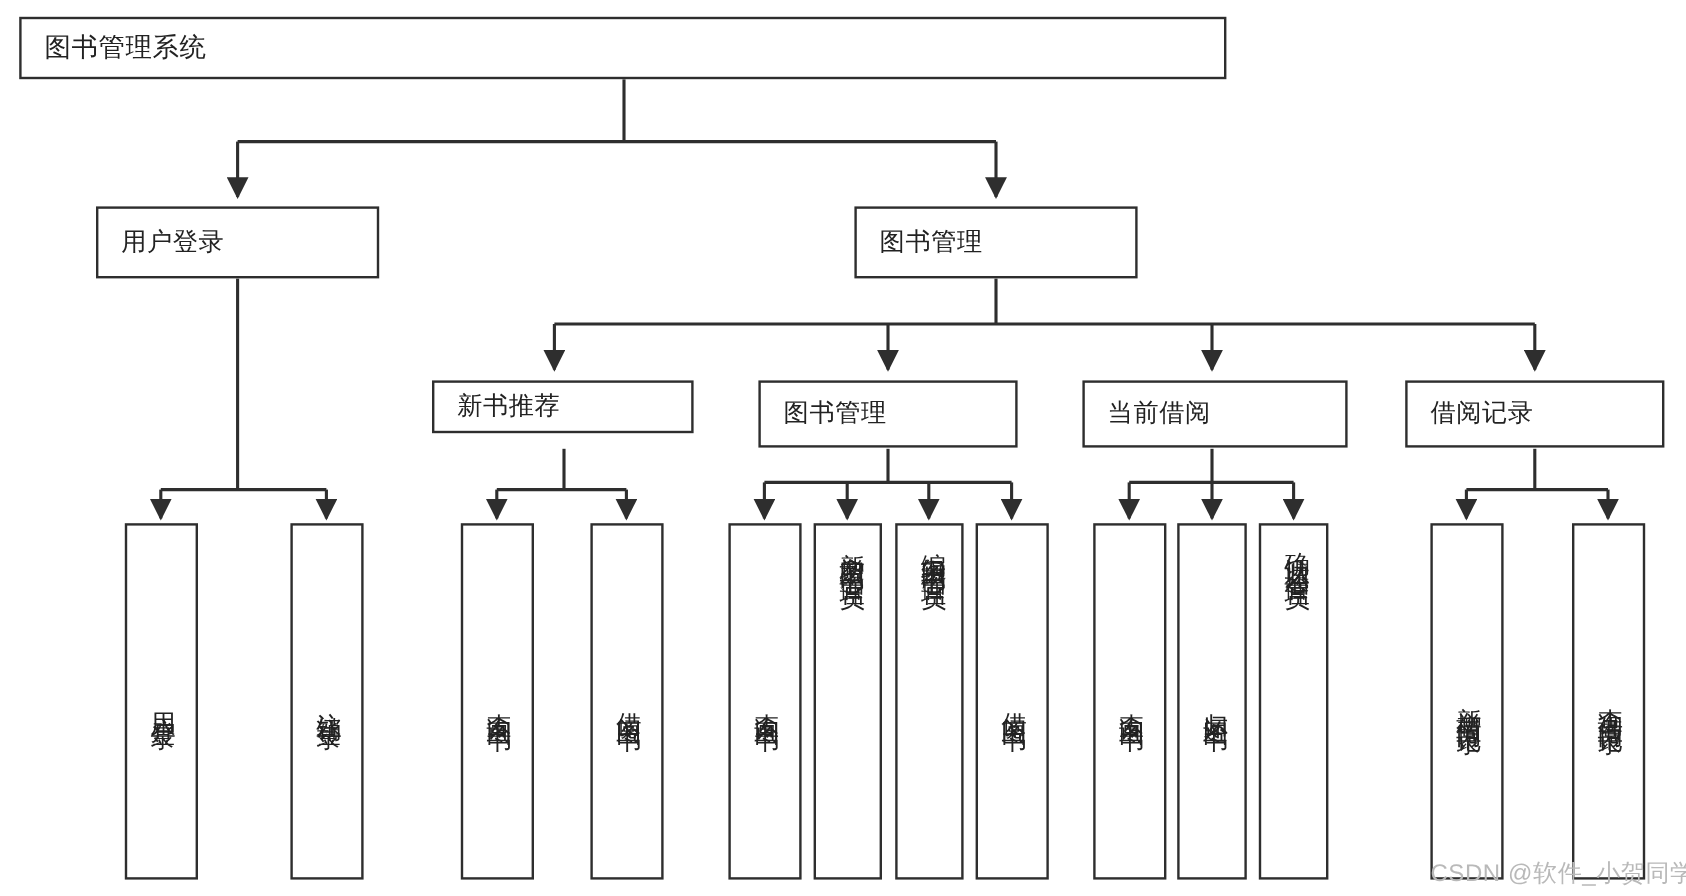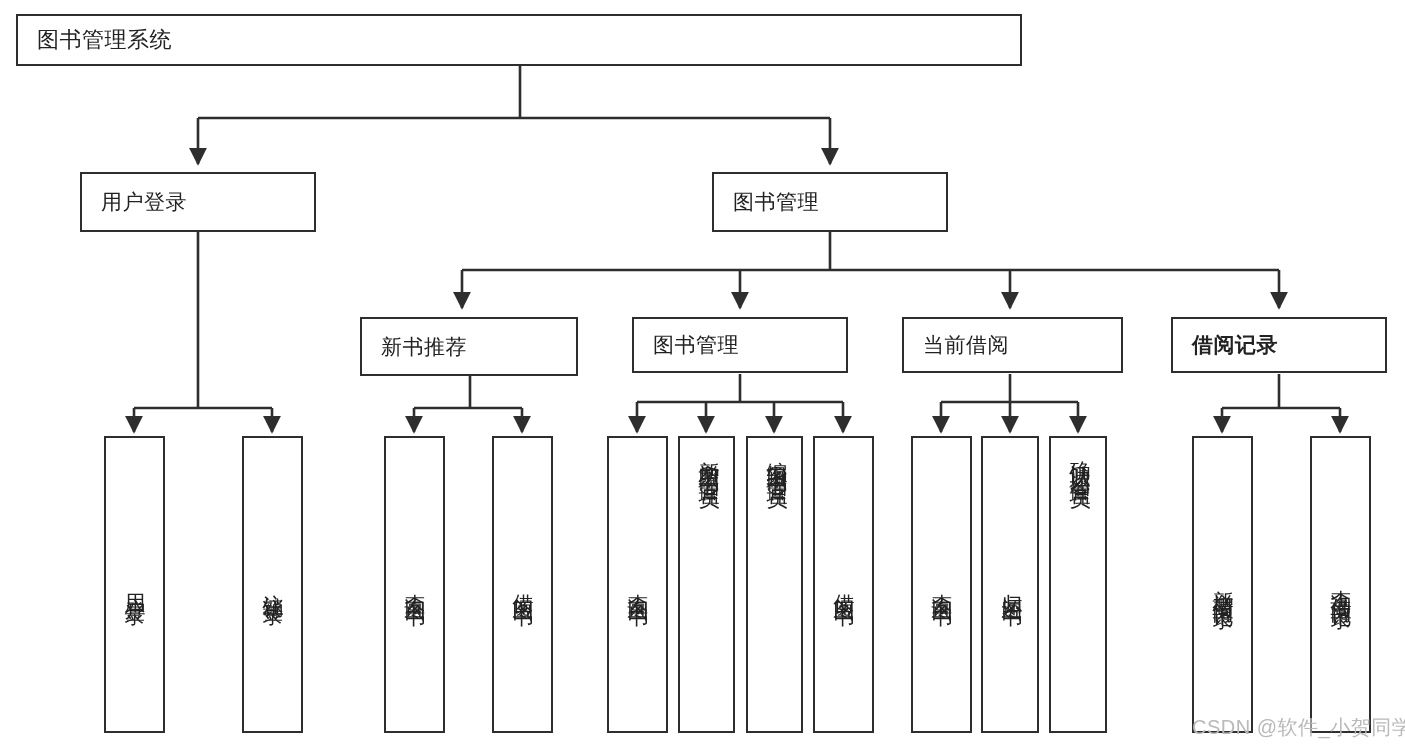--- a/index.html
+++ b/index.html
@@ -134,30 +134,30 @@
     <span class="node-label">图书管理系统</span>
   </div>
 
   <div class="node" style="left:80px; top:172px; width:236px; height:60px;">
     <span class="node-label">用户登录</span>
   </div>
   <div class="node" style="left:712px; top:172px; width:236px; height:60px;">
     <span class="node-label">图书管理</span>
   </div>
 
-  <div class="node" style="left:360px; top:317px; width:218px; height:59px;">
+  <div class="node" style="left:360px; top:317px; width:218px; height:44px;">
     <span class="node-label">新书推荐</span>
   </div>
   <div class="node" style="left:632px; top:317px; width:216px; height:56px;">
     <span class="node-label">图书管理</span>
   </div>
   <div class="node" style="left:902px; top:317px; width:221px; height:56px;">
     <span class="node-label">当前借阅</span>
   </div>
-  <div class="node" style="left:1171px; top:317px; width:216px; height:56px;font-weight:bold;">
+  <div class="node" style="left:1171px; top:317px; width:216px; height:56px;">
     <span class="node-label">借阅记录</span>
   </div>
 
   <div class="node vertical centered" style="left:104px; top:436px; width:61px; height:297px;">
     <span class="node-label">用户登录</span>
   </div>
   <div class="node vertical centered" style="left:242px; top:436px; width:61px; height:297px;">
     <span class="node-label">注销登录</span>
   </div>
 

